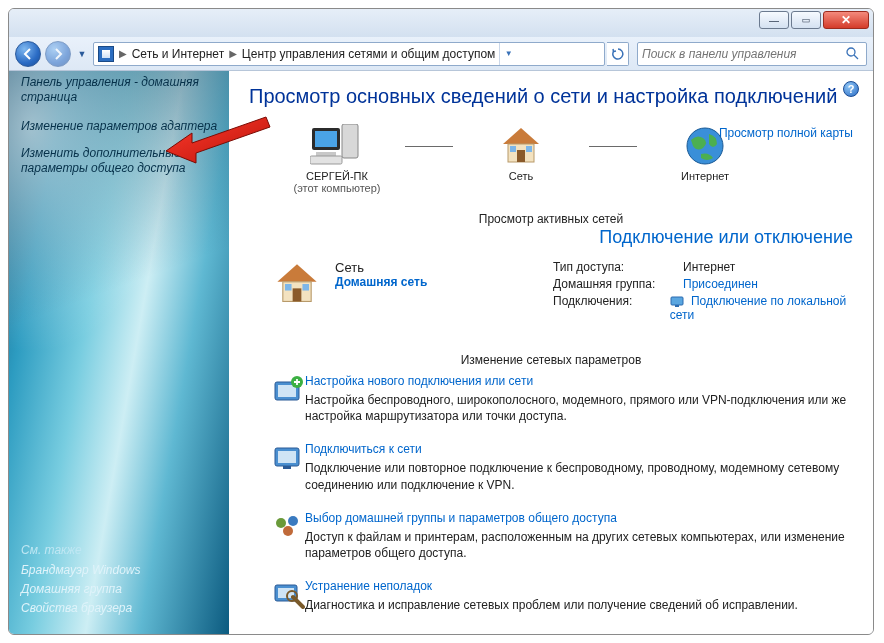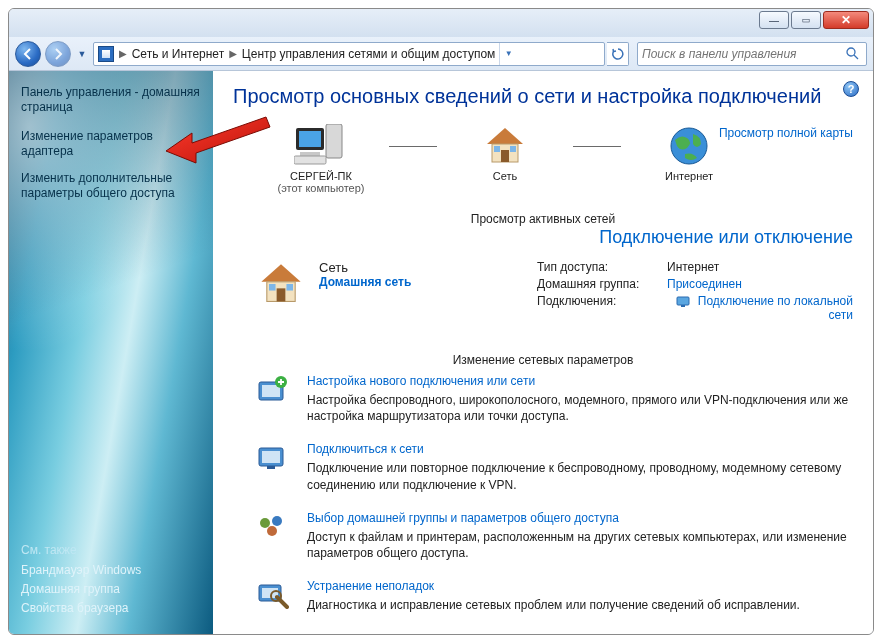--- a/index.html
+++ b/index.html
@@ -23,21 +23,21 @@
   .addr .cp-icon { width:16px; height:16px; margin-right:4px; background:#2b6dc0; border:1px solid #1a4a86; display:inline-block; position:relative; }
   .addr .cp-icon::after { content:""; position:absolute; inset:3px; background:linear-gradient(#fff,#cfe0f5); }
   .addr-refresh { width:22px; height:24px; border:1px solid #8faacb; border-left:none; background:#fff; display:flex; align-items:center; justify-content:center; color:#3a72b8; font-size:12px; cursor:pointer; border-radius:0 2px 2px 0; margin-left:-2px;}
   .addr-drop { width:18px; height:24px; border-left:1px solid #cbd8ea; display:flex; align-items:center; justify-content:center; color:#3a72b8; font-size:8px; cursor:pointer; }
   .search { width:230px; height:24px; background:#fff; border:1px solid #8faacb; border-radius:2px; display:flex; align-items:center; padding:0 4px; margin-left:4px; }
   .search input { border:none; outline:none; flex:1; font-size:12px; color:#3b82f6; font-style:italic; background:transparent; }
   .search .sicon { width:16px; color:#3a72b8; font-size:13px; text-align:center; }
 
   
   .body { display:flex; height: calc(100% - 62px); }
-  .sidebar { width:204px; background: linear-gradient(100deg,#0d5f85 0%, #2d9cc1 18%, #78cde0 38%, #cdeef4 55%, #5fb8d2 72%, #0c5b80 100%); position:relative; padding:14px 4px 10px 12px; color:#083b56; }
+  .sidebar { width:220px; background: linear-gradient(100deg,#0d5f85 0%, #2d9cc1 18%, #78cde0 38%, #cdeef4 55%, #5fb8d2 72%, #0c5b80 100%); position:relative; padding:4px 4px 10px 12px; color:#083b56;font-style:italic; }
   .sidebar::before { content:""; position:absolute; inset:0; background: radial-gradient(ellipse 140% 80% at 10% 10%, rgba(255,255,255,.6), transparent 50%), linear-gradient(160deg, rgba(0,50,80,.5), transparent 40%); pointer-events:none; }
   .sidebar a, .sidebar .sb-link { color:#06314a; text-decoration:none; font-size:12px; display:block; line-height:1.25; cursor:pointer; position:relative; z-index:2; }
   .sb-home { margin-bottom:14px; }
   .sb-item { margin-bottom:12px; padding-right:6px; }
   .sb-also { position:absolute; bottom:14px; left:12px; z-index:2; font-size:12px; }
   .sb-also .hdr { color:#bfe7f3; margin-bottom:6px; }
   .sb-also .sb-link { color:#dff3fa; margin-bottom:4px; }
 
   .main { flex:1; background:#fff; padding:14px 20px 12px 20px; overflow:auto; position:relative; }
   .help-icon { position:absolute; top:10px; right:14px; width:16px; height:16px; border-radius:50%; background:radial-gradient(circle at 35% 30%, #8fc6f5, #2a6bc4); color:#fff; font-size:11px; font-weight:bold; display:flex; align-items:center; justify-content:center; cursor:pointer; border:1px solid #1a4c95;}
@@ -60,26 +60,26 @@
   
   .active-net { display:flex; gap:20px; padding:6px 0 10px 24px; }
   .active-net .left { display:flex; gap:14px; align-items:flex-start; width:260px; }
   .active-net .nethome-icon { width:48px; height:48px; }
   .active-net .nname { font-size:13px; color:#222; }
   .active-net .ntype { font-size:12px; color:#0066cc; cursor:pointer;font-weight:bold; }
   .active-net .right { flex:1; font-size:12px; }
   .kv { display:flex; margin-bottom:3px; }
   .kv .k { width:130px; color:#222; }
   .kv .v { color:#222; }
-  .kv .v.link { color:#0066cc; cursor:pointer;text-align:right; }
+  .kv .v.link { color:#0066cc; cursor:pointer; }
   .sig-icon { display:inline-block; width:14px; height:12px; margin-right:4px; vertical-align:middle; }
 
   
   .opts { padding-left:24px; }
-  .opt { display:flex; gap:18px; margin-bottom:18px; }
+  .opt { display:flex; margin-bottom:18px; }
   .opt .oicon { width:32px; height:32px; flex:0 0 32px; display:flex; align-items:center; justify-content:center; }
   .opt .otitle { color:#0066cc; font-size:12px; cursor:pointer; margin-bottom:4px; }
   .opt .odesc { color:#222; font-size:12px; line-height:1.35; }
 
   
   .arrow-annot { position:absolute; left:166px; top:115px; z-index:50; pointer-events:none; }
 
   
   svg { display:block; }
 </style>

